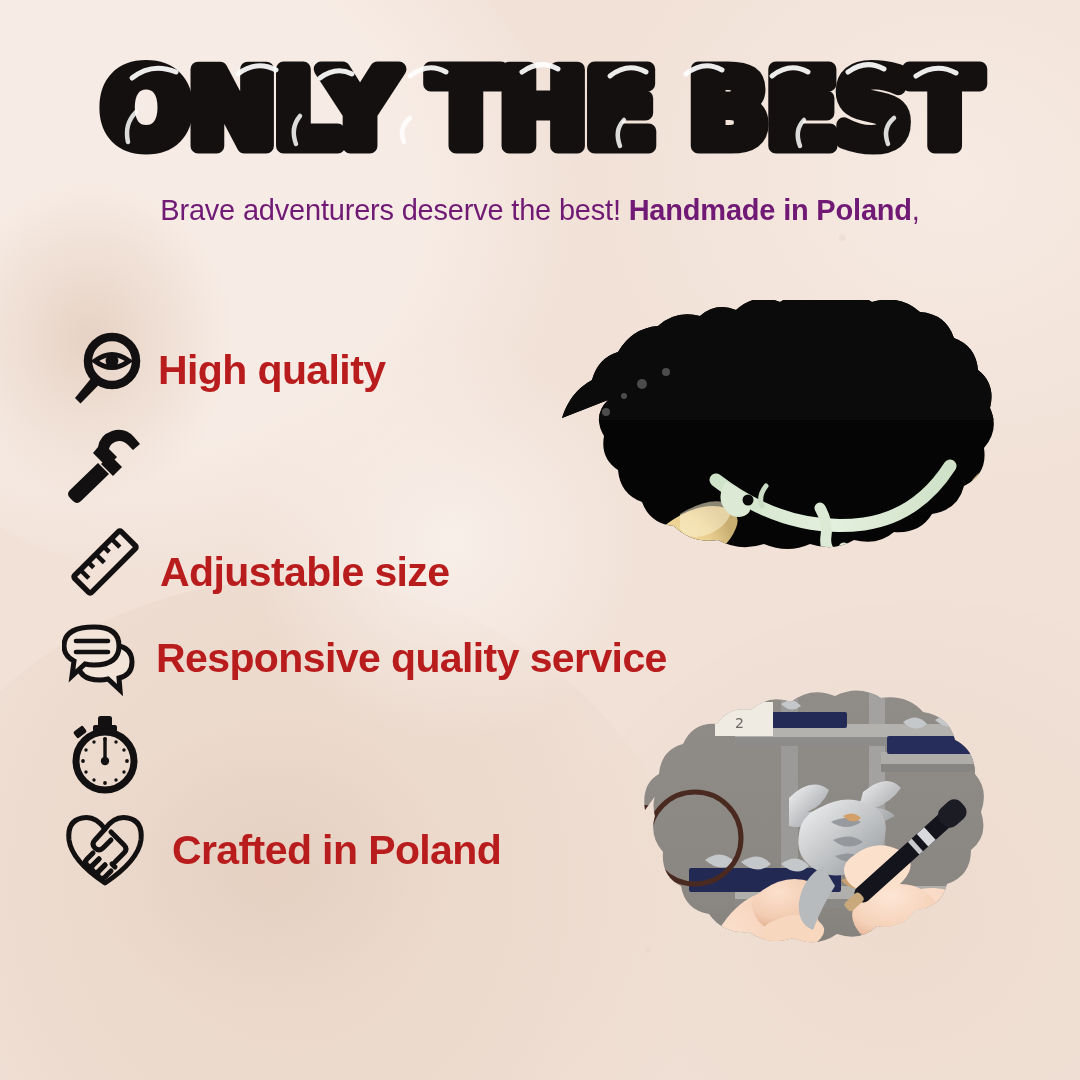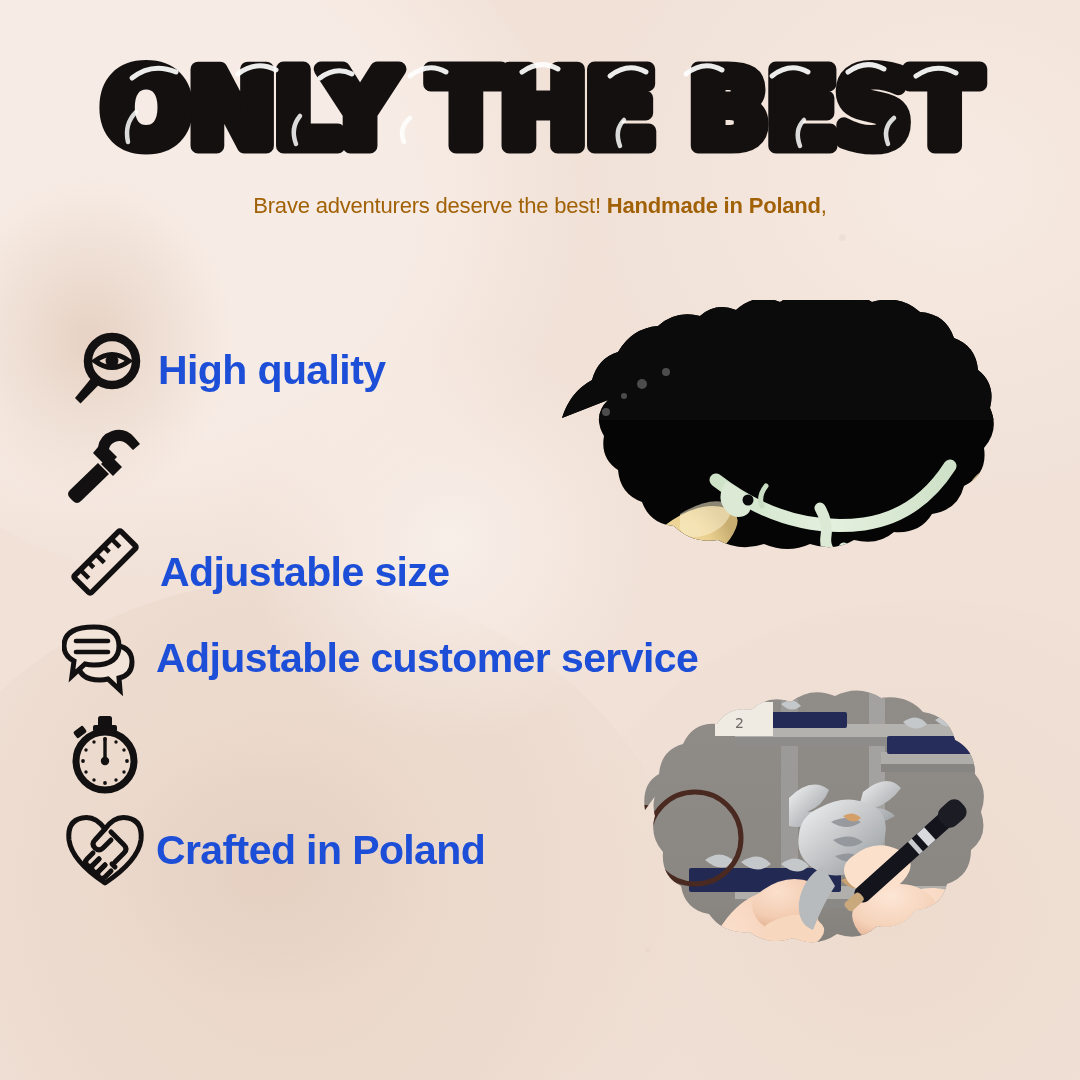--- a/index.html
+++ b/index.html
@@ -31,39 +31,39 @@
   .grain{position:absolute;inset:0;pointer-events:none;opacity:.5;
     background-image:
       radial-gradient(circle at 12% 8%, rgba(255,255,255,.45) 0 2px, rgba(255,255,255,0) 3px),
       radial-gradient(circle at 78% 22%, rgba(214,188,170,.35) 0 3px, rgba(214,188,170,0) 4px),
       radial-gradient(circle at 35% 62%, rgba(255,255,255,.35) 0 2px, rgba(255,255,255,0) 3px),
       radial-gradient(circle at 60% 88%, rgba(214,188,170,.3) 0 2px, rgba(214,188,170,0) 3px);}
 
   
   #subtitle{
     position:absolute;left:90px;right:90px;top:192px;
-    text-align:center;color:#a16207;
-    font-size:22px;line-height:1.31;letter-spacing:-.2px;
+    text-align:center;color:#701a75;
+    font-size:29px;line-height:1.31;letter-spacing:-.2px;
   }
   #subtitle b{font-weight:700;}
 
   
   #features{position:absolute;left:62px;top:322px;width:780px;}
   .feature{position:relative;display:flex;align-items:center;height:96px;}
   .feature .ico{width:86px;height:86px;flex:0 0 86px;display:block;}
   .feature .lbl{
-    font-size:41px;font-weight:700;color:#1d4ed8;letter-spacing:-.6px;
+    font-size:41px;font-weight:700;color:#b91c1c;letter-spacing:-.6px;
     white-space:nowrap;margin-left:8px;
   }
   .f-quality .lbl{margin-left:10px;}
   .f-durability .lbl{margin-left:12px;}
   .f-size .lbl{margin-left:12px;margin-top:20px;}
   .f-service .lbl{margin-left:8px;}
   .f-time .lbl{margin-left:10px;}
-  .f-poland .lbl{margin-left:8px;}
+  .f-poland .lbl{margin-left:24px;}
 
   
   .photo{position:absolute;overflow:hidden;}
   #photo-top{left:520px;top:300px;width:560px;height:330px;}
   #photo-bottom{left:585px;top:690px;width:495px;height:390px;}
 </style>
 </head>
 <body>
 
 <div id="poster">
@@ -158,21 +158,21 @@
       <svg class="ico" viewBox="0 0 86 86">
 
         <path d="M48 30 q22 0 22 17 q0 13 -13 16 l1 12 l-12 -11 q-4 1 -8 1 q-22 0 -22 -18 q0 -17 22 -17 z" fill="#f3e4da" stroke="#121010" stroke-width="5"></path>
 
         <path d="M32 12 q25 0 25 19 q0 19 -25 19 q-5 0 -9 -1 l-13 12 l2 -15 q-10 -5 -10 -15 q0 -19 30 -19 z" fill="#f3e4da" stroke="#121010" stroke-width="5"></path>
         <g stroke="#121010" stroke-width="4.6" stroke-linecap="round">
           <line x1="14" y1="26" x2="46" y2="26"></line>
           <line x1="14" y1="37" x2="46" y2="37"></line>
         </g>
       </svg>
-      <div class="lbl">Adjustable customer service</div>
+      <div class="lbl">Responsive quality service</div>
     </div>
 
     <div class="feature f-time">
       <svg class="ico" viewBox="0 0 86 86">
 
         <rect x="36" y="5" width="14" height="11" rx="2.5" fill="#121010"></rect>
         <rect x="31" y="14" width="24" height="7" rx="2" fill="#121010"></rect>
 
         <rect x="12" y="17" width="12" height="8" rx="2" fill="#121010" transform="rotate(-38 18 21)"></rect>
 

